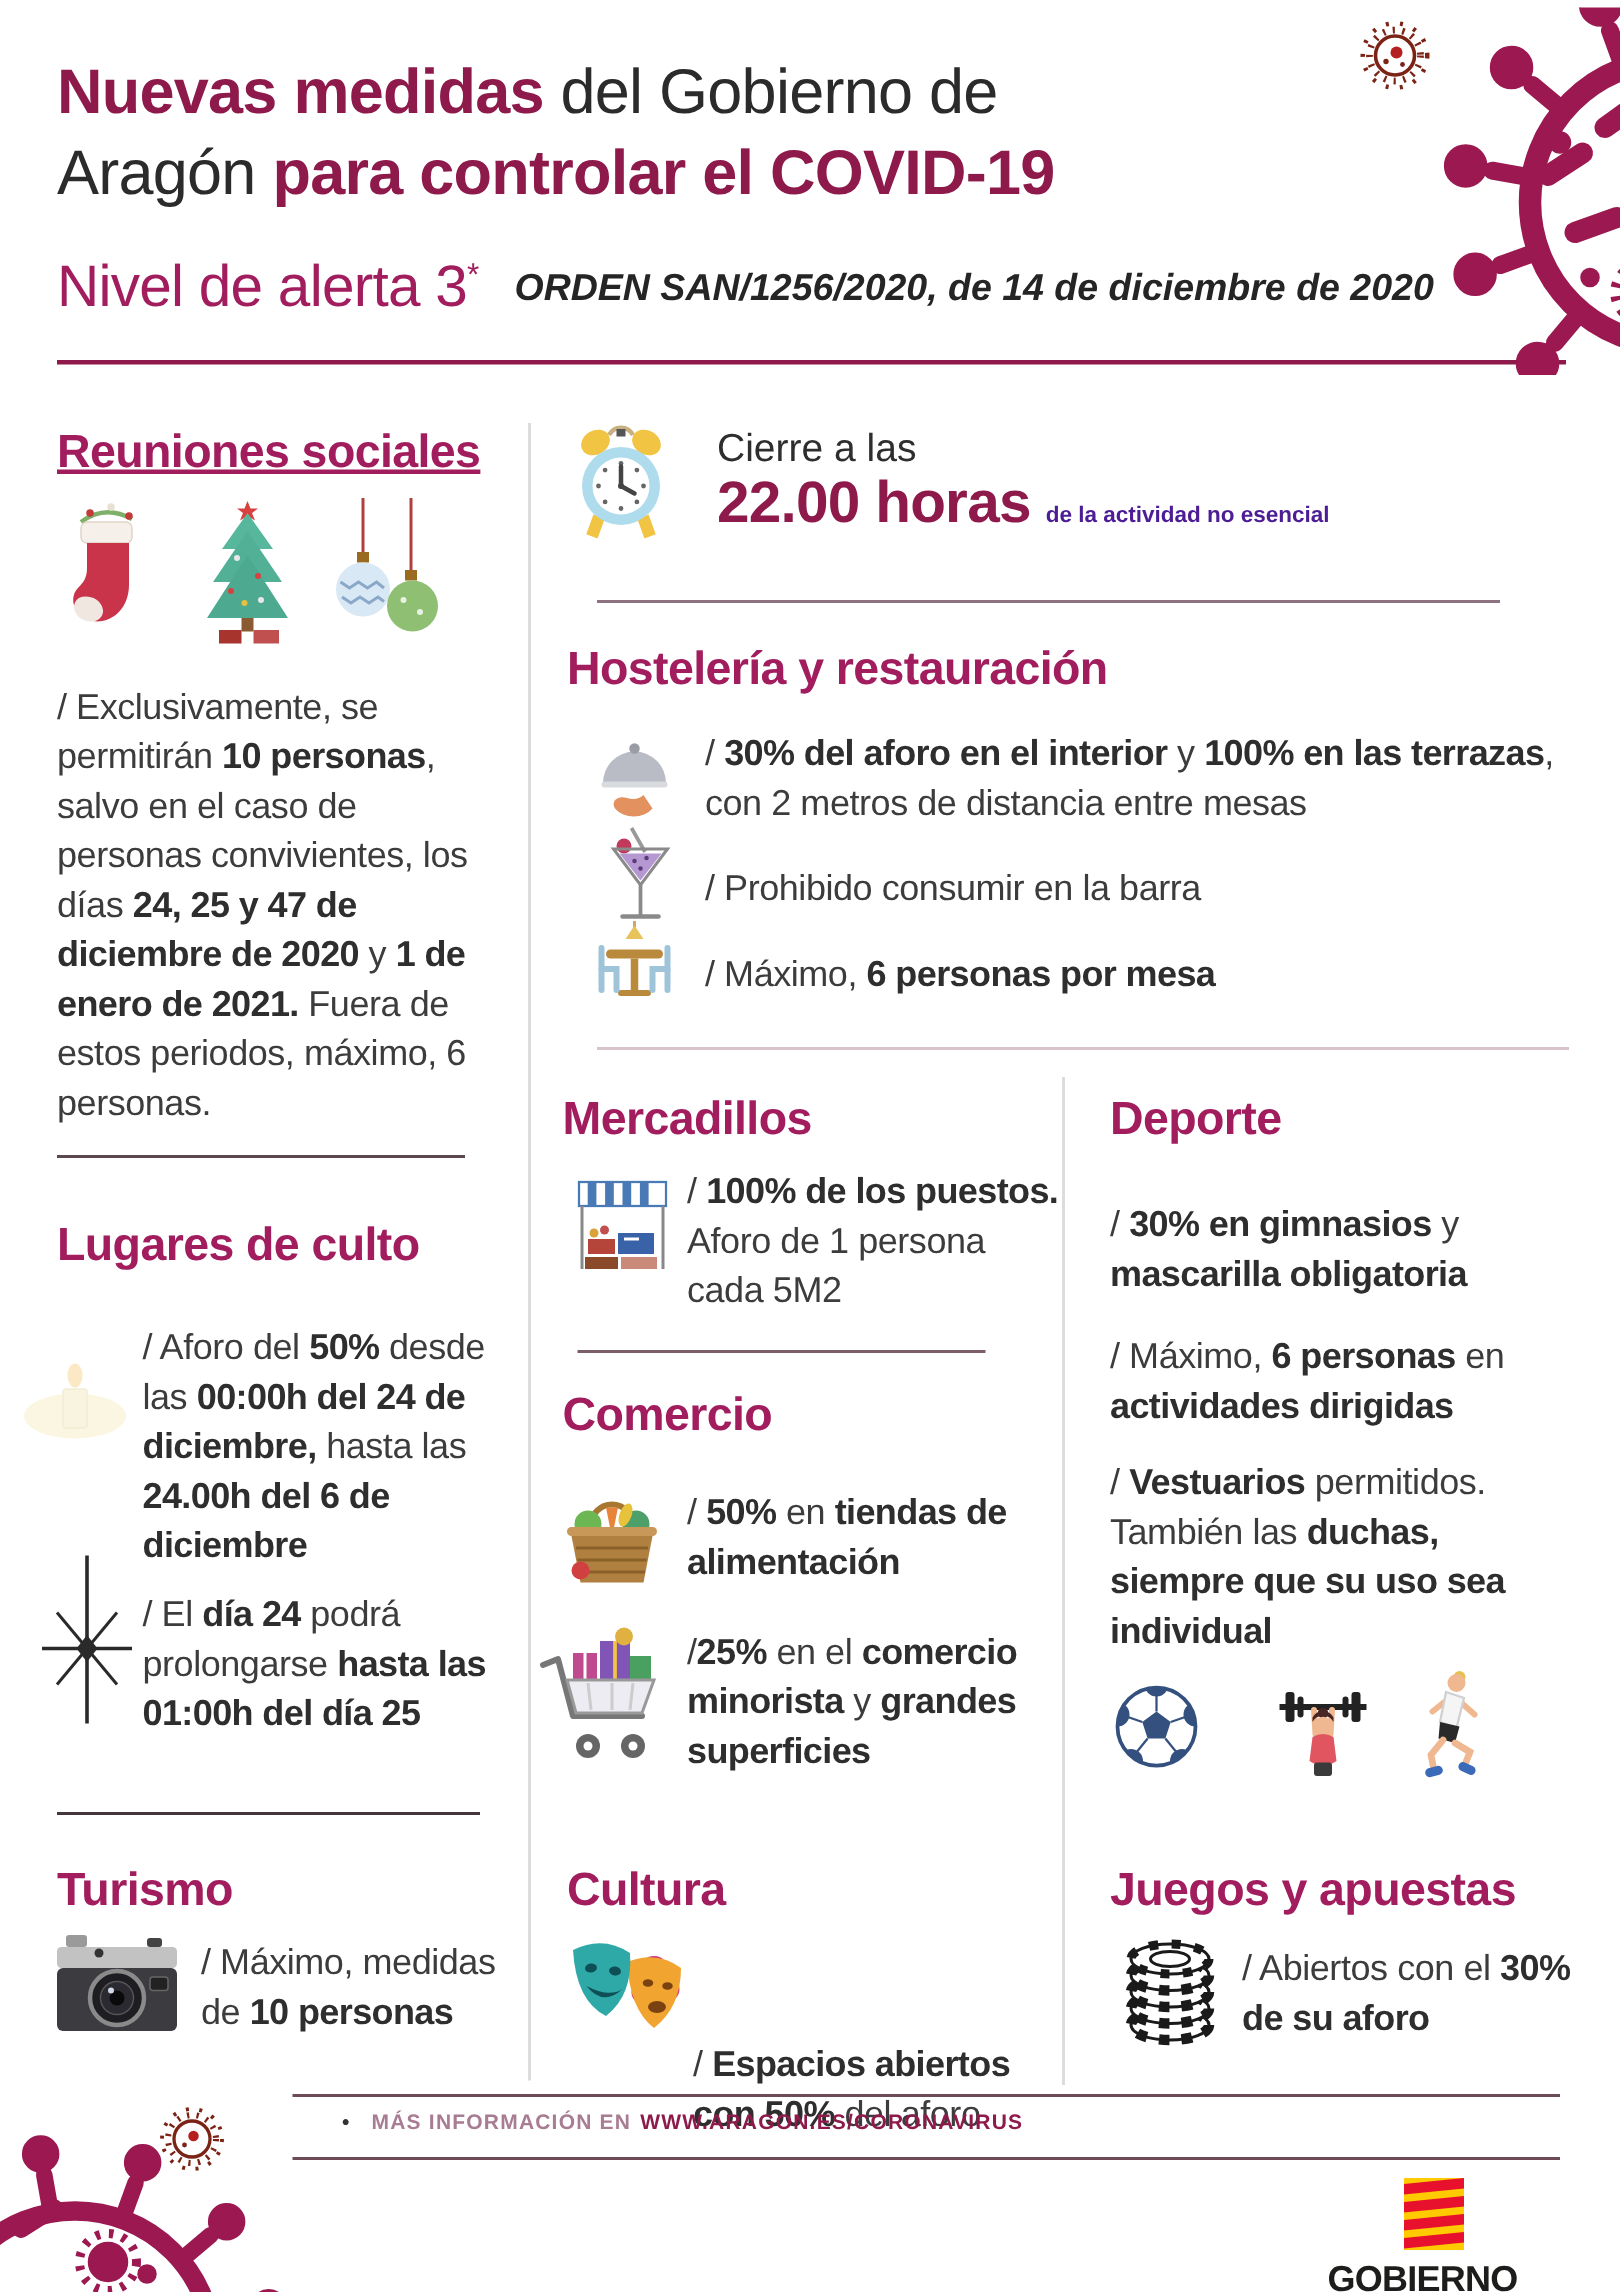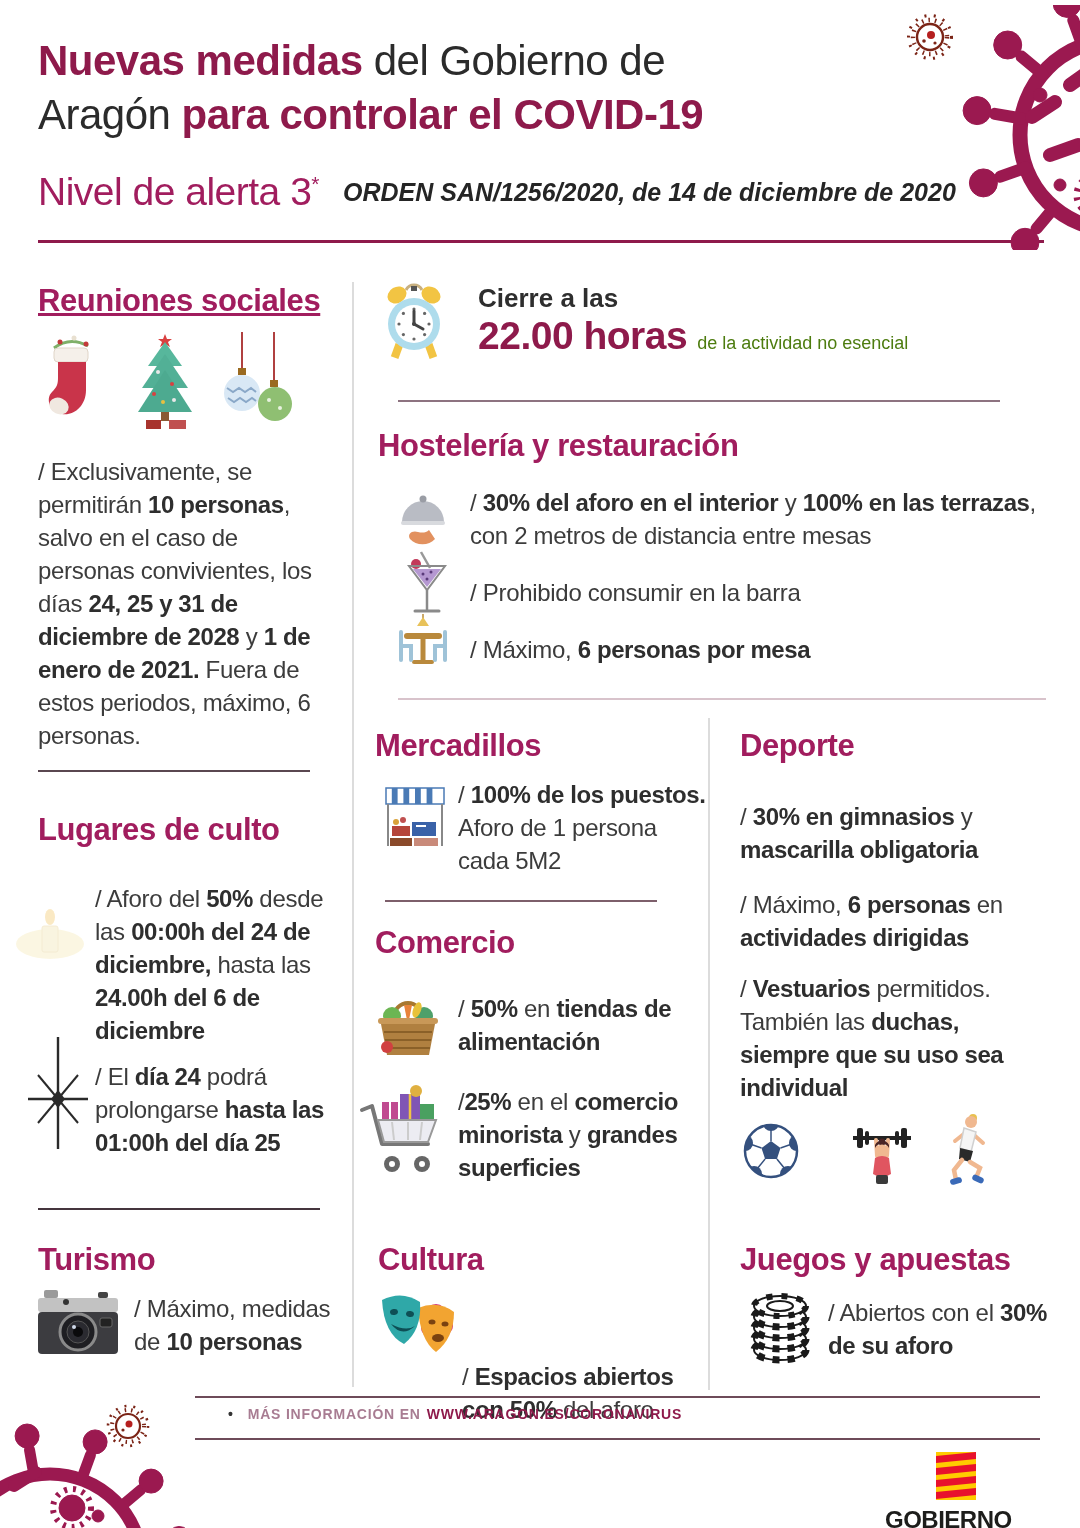--- a/index.html
+++ b/index.html
@@ -16,24 +16,24 @@
   .vline{position:absolute;width:2px;background:#dcdcdc;}
   .title{font-size:42px;line-height:54px;color:#2b2b2b;font-weight:400;letter-spacing:-0.5px;}
   .title b{color:var(--maroon);font-weight:800;}
   .alert-row{display:flex;align-items:baseline;gap:24px;}
   .alert-main{font-size:39px;color:var(--magenta);font-weight:400;letter-spacing:-0.5px;}
   .alert-main sup{font-size:21px;}
   .order-ref{font-size:25px;font-style:italic;font-weight:700;color:#252525;position:relative;top:-4px;}
   .sec-h{font-size:31px;font-weight:800;color:var(--magenta);letter-spacing:-0.4px;}
   .body{font-size:24px;line-height:33px;color:var(--txt);letter-spacing:-0.3px;}
   .body b{font-weight:800;color:var(--bold);letter-spacing:-0.4px;}
-  .curfew-intro{font-size:26px;font-weight:700;color:#2e2e2e;}
+  .curfew-intro{font-size:26px;font-weight:400;color:#2e2e2e;}
   .curfew-line{display:flex;align-items:baseline;white-space:nowrap;}
   .curfew-big{font-size:39px;font-weight:800;color:var(--maroon);letter-spacing:-0.5px;}
-  .curfew-rest{font-size:18px;font-weight:400;color:#4d7c0f;margin-left:10px;}
+  .curfew-rest{font-size:15px;font-weight:700;color:#4c1d95;margin-left:10px;}
   .foot-info{font-size:14px;letter-spacing:0.8px;color:#a87c92;font-weight:700;display:flex;align-items:center;gap:14px;}
   .foot-info .url{color:var(--maroon);font-weight:800;}
   .logo{display:flex;gap:8px;align-items:center;}
   .logo-text{font-size:24px;line-height:23px;font-weight:800;color:#1d1d1b;letter-spacing:-0.5px;}
 </style>
 </head>
 <body>
 
 <div id="canvas">
 
@@ -116,21 +116,21 @@
     <rect x="26" y="36" width="8" height="7" fill="#9a6a20"></rect>
       <rect x="58" y="48" width="8" height="7" fill="#9a6a20"></rect>
     <circle cx="30" cy="61" r="18" fill="#d9e8f5"></circle>
     <polyline points="15,56 21,60 27,56 33,60 39,56 44,60" stroke="#8aa8c8" stroke-width="2" fill="none"></polyline>
     <polyline points="16,66 22,70 28,66 34,70 40,66 44,69" stroke="#8aa8c8" stroke-width="2" fill="none"></polyline>
     <circle cx="63" cy="72" r="17" fill="#8fbf72"></circle>
     <circle cx="57" cy="68" r="2" fill="#e8f2e0"></circle>
       <circle cx="68" cy="76" r="2" fill="#e8f2e0"></circle>
   </svg>
 
-  <div class="abs body" style="left:38px;top:455px;width:302px;"><span>/ Exclusivamente, se permitirán </span><b>10 personas</b><span>, salvo en el caso de personas convivientes, los días </span><b>24, 25 y 31 de diciembre de 2028</b><span> y </span><b>1 de enero de 2021.</b><span> Fuera de estos periodos, máximo, 6 personas.</span></div>
+  <div class="abs body" style="left:38px;top:455px;width:302px;"><span>/ Exclusivamente, se permitirán </span><b>10 personas</b><span>, salvo en el caso de personas convivientes, los días </span><b>24, 25 y 47 de diciembre de 2020</b><span> y </span><b>1 de enero de 2021.</b><span> Fuera de estos periodos, máximo, 6 personas.</span></div>
 
   <div class="hline" style="left:38px;top:770px;width:272px;background:#5a4750;"></div>
 
   <div class="abs sec-h" style="left:38px;top:812px;">Lugares de culto</div>
 
   <svg class="abs" style="left:12px;top:900px;opacity:.3;" width="76" height="72" viewBox="0 0 76 72">
     <ellipse cx="38" cy="44" rx="34" ry="15" fill="#f3e3a0"></ellipse>
     <rect x="30" y="26" width="16" height="26" rx="2" fill="#eedb9a" stroke="#dcc070"></rect>
     <ellipse cx="38" cy="17" rx="5" ry="8" fill="#f0b840"></ellipse>
   </svg>

